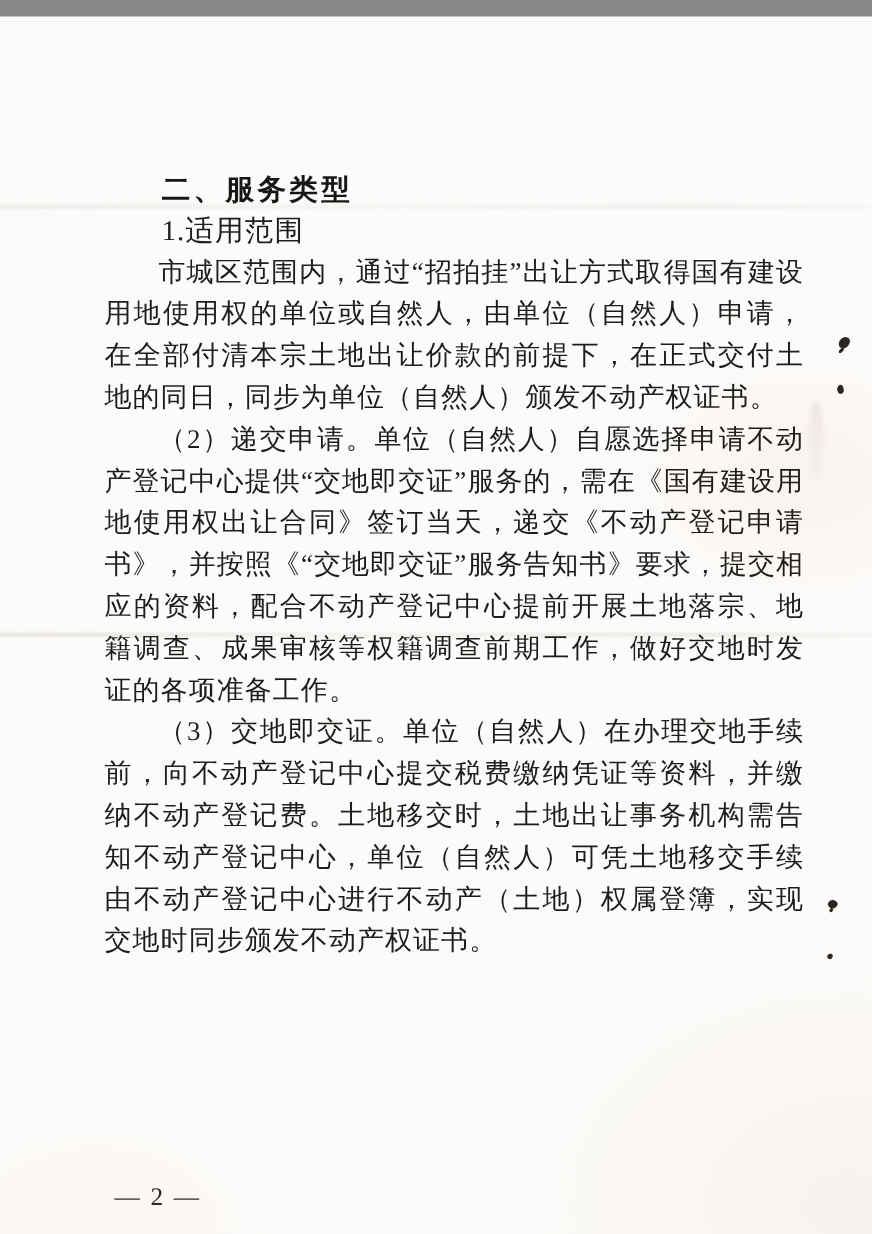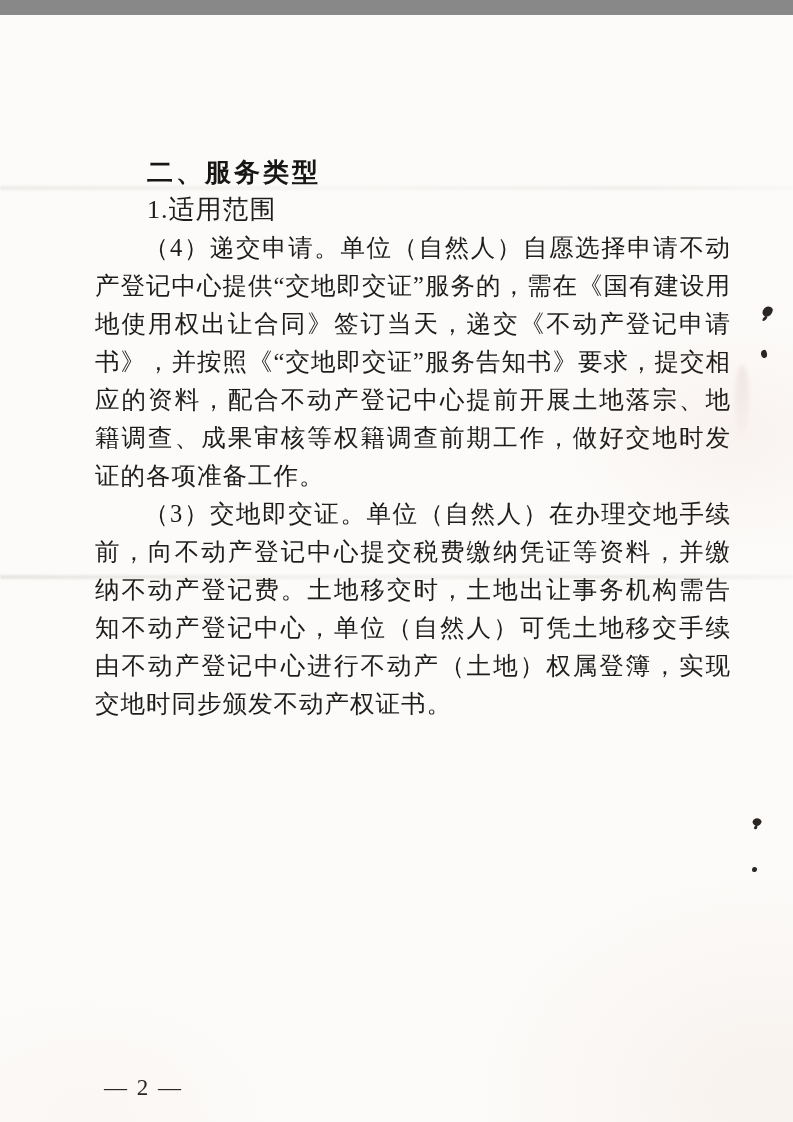--- a/index.html
+++ b/index.html
@@ -99,20 +99,21 @@
   <div class="streak s2"></div>
   <div class="smudge"></div>
   <div class="speck a1"></div>
   <div class="speck a2"></div>
   <div class="speck a3"></div>
   <div class="speck a4"></div>
 
   <div class="content">
     <div class="heading">二、服务类型</div>
     <div class="numbered">1.适用范围</div>
-    <div class="block">（4）递交申请。单位（自然人）自愿选择申请不动产登记中心提供“交地即交证”服务的，需在《国有建设用地使用权出让合同》签订当天，递交《不动产登记申请书》，并按照《“交地即交证”服务告知书》要求，提交相应的资料，配合不动产登记中心提前开展土地落宗、地籍调查、成果审核等权籍调查前期工作，做好交地时发证的各项准备工作。</div>
+    <div class="block">市城区范围内，通过“招拍挂”出让方式取得国有建设用地使用权的单位或自然人，由单位（自然人）申请，在全部付清本宗土地出让价款的前提下，在正式交付土地的同日，同步为单位（自然人）颁发不动产权证书。</div>
+    <div class="block">（2）递交申请。单位（自然人）自愿选择申请不动产登记中心提供“交地即交证”服务的，需在《国有建设用地使用权出让合同》签订当天，递交《不动产登记申请书》，并按照《“交地即交证”服务告知书》要求，提交相应的资料，配合不动产登记中心提前开展土地落宗、地籍调查、成果审核等权籍调查前期工作，做好交地时发证的各项准备工作。</div>
     <div class="block">（3）交地即交证。单位（自然人）在办理交地手续前，向不动产登记中心提交税费缴纳凭证等资料，并缴纳不动产登记费。土地移交时，土地出让事务机构需告知不动产登记中心，单位（自然人）可凭土地移交手续由不动产登记中心进行不动产（土地）权属登簿，实现交地时同步颁发不动产权证书。</div>
 
   </div>
 
   <div class="footer">— 2 —</div>
 
 </div>
 
 </body></html>

